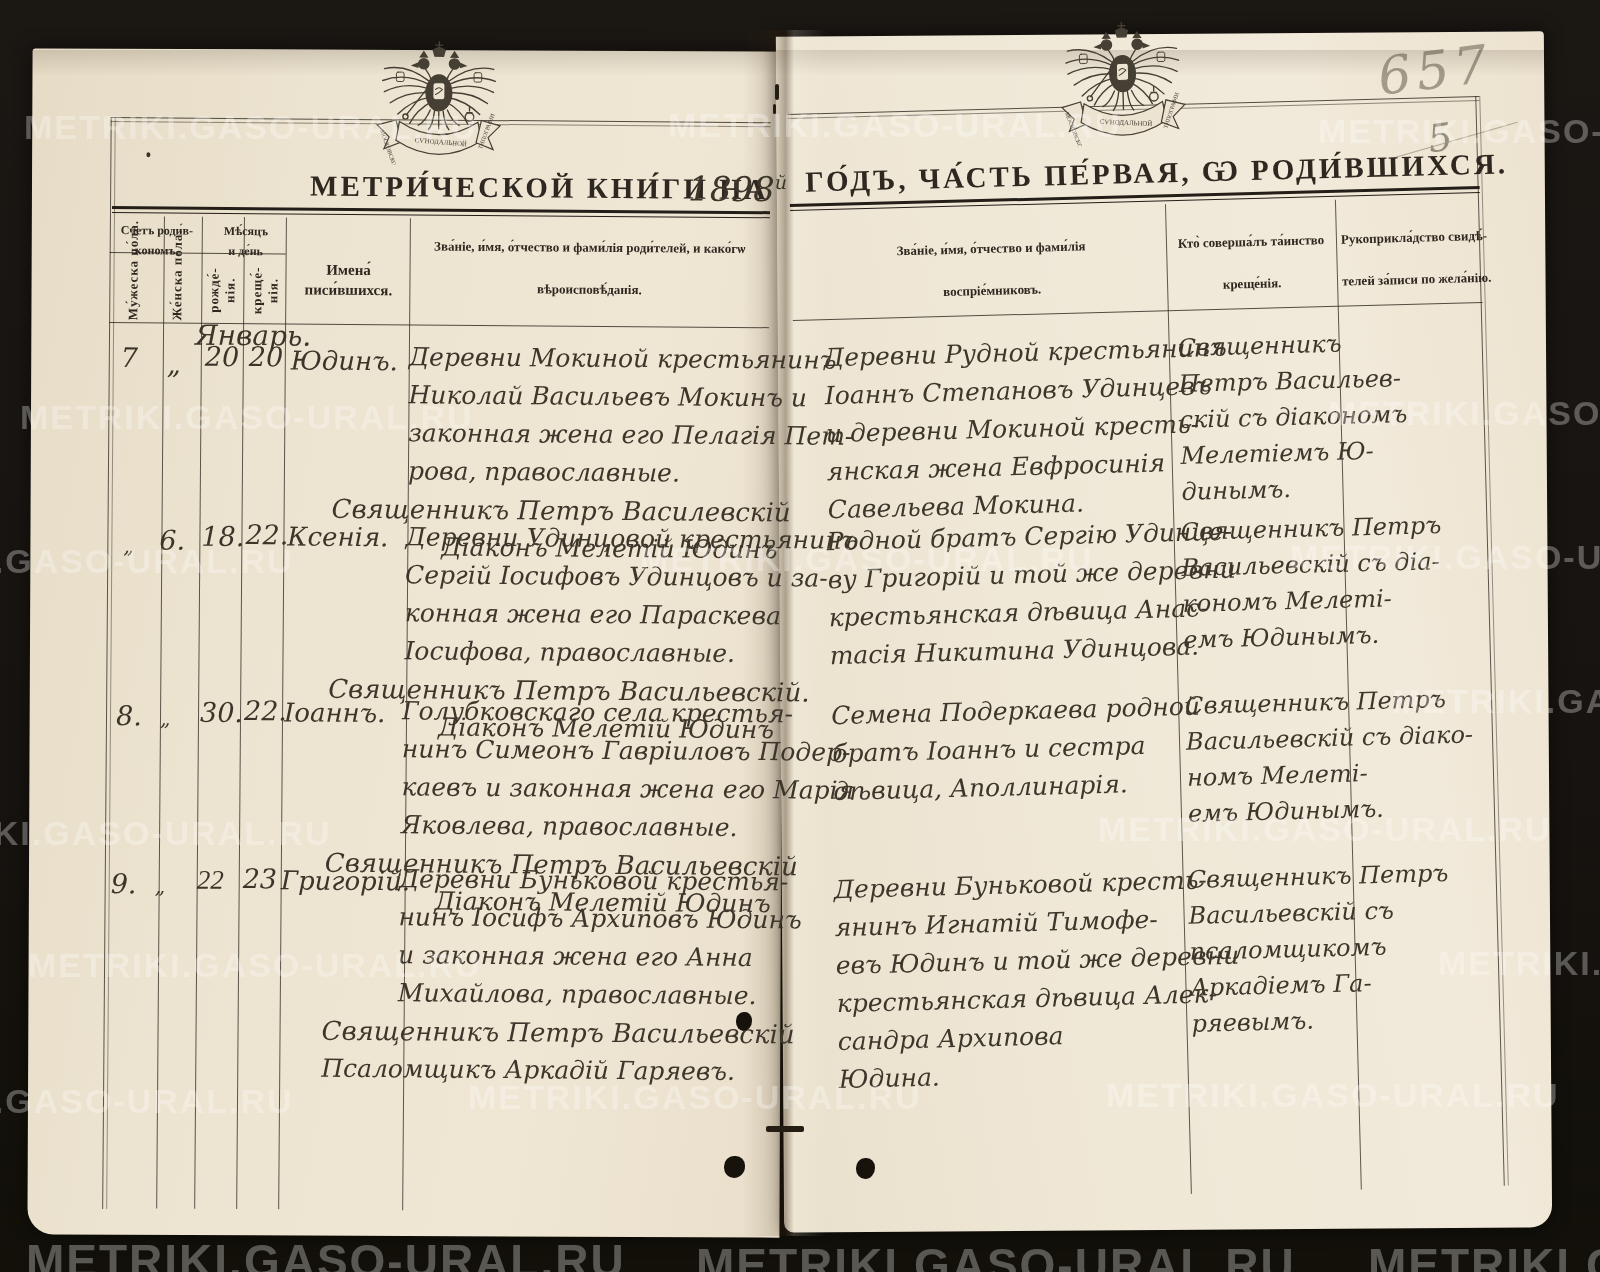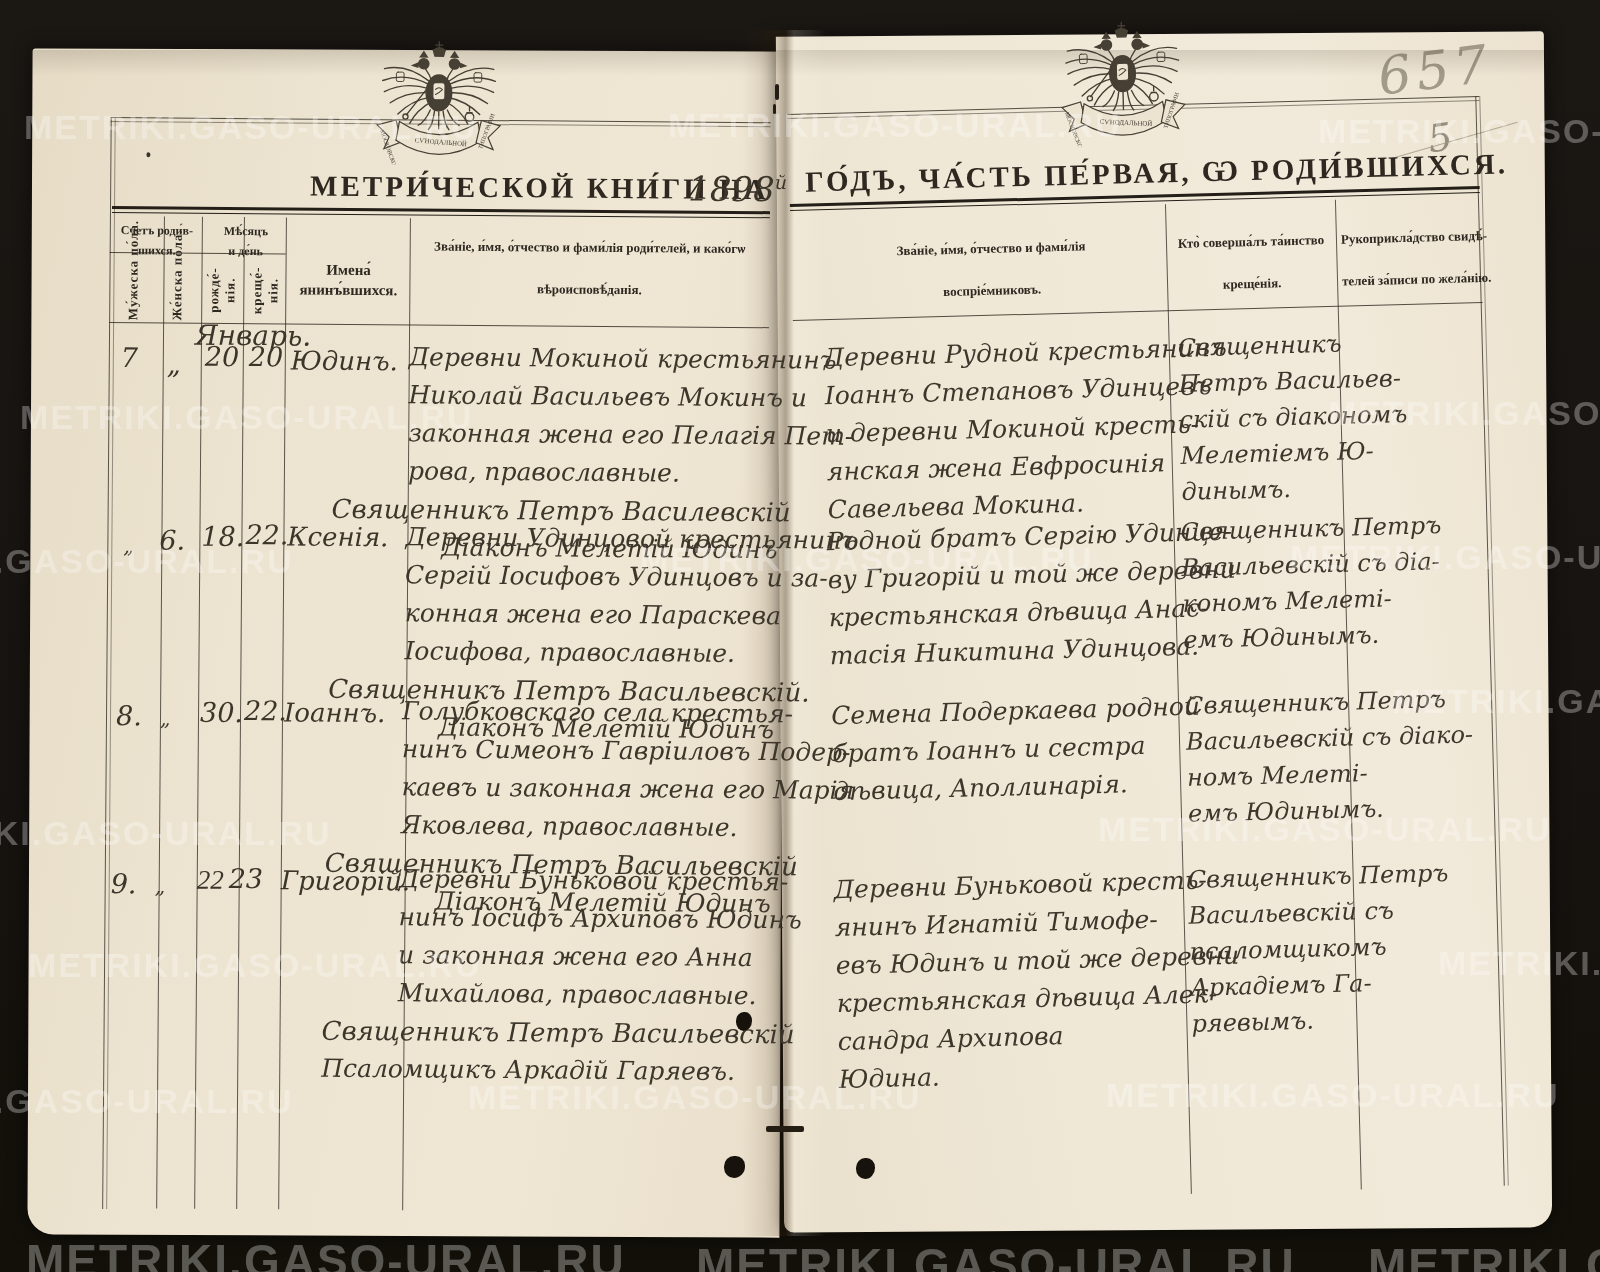--- a/index.html
+++ b/index.html
@@ -115,37 +115,37 @@
     <div class="rule v" style="left:202px;top:216px;height:992px;"></div>
     <div class="rule v" style="left:244px;top:216px;height:992px;"></div>
     <div class="rule v" style="left:286px;top:216px;height:992px;"></div>
     <div class="rule v" style="left:410px;top:216px;height:992px;"></div>
 
     <div class="rule thin" style="left:110px;top:252px;width:176px;"></div>
     <div class="rule thin" style="left:110px;top:322px;width:660px;"></div>
 
     <div class="printed phead" style="left:112px;top:220px;width:90px;">
       <div>Счетъ роди́в-</div>
-        <div>шихся.</div>
+        <div>кономъ.</div>
     </div>
     <div class="printed phead" style="left:202px;top:220px;width:88px;">
       <div>Мѣ́сяцъ</div>
         <div>и де́нь</div>
     </div>
     <div class="vlabel" style="left:126px;top:256px;height:64px;">Му́жеска по́ла.</div>
     <div class="vlabel" style="left:170px;top:256px;height:64px;">Же́нска по́ла.</div>
     <div class="vlabel" style="left:207px;top:258px;height:62px;">
       <div>рожде́-</div>
         <div>нія.</div>
     </div>
     <div class="vlabel" style="left:250px;top:258px;height:62px;">
       <div>креще́-</div>
         <div>нія.</div>
     </div>
-    <div class="printed phead" style="left:288px;top:258px;width:122px;font-size:15px;white-space:normal;">Имена́ янинъ́вшихся.</div>
+    <div class="printed phead" style="left:288px;top:258px;width:122px;font-size:15px;white-space:normal;">Имена́ писи́вшихся.</div>
     <div class="printed phead sm" style="left:412px;top:234px;width:356px;">
       <div style="font-size:13px;">Зва́ніе, и́мя, о́тчество и фами́лія роди́телей, и како́гѡ</div>
       <div style="margin-top:22px;">вѣроисповѣ́данія.</div>
     </div>
 
     <div class="hw" style="left:196px;top:318px;font-size:28px;">Январь.</div>
 
     <div class="hw hw-num" style="left:122px;top:342px;">7</div>
     <div class="hw hw-num" style="left:168px;top:348px;">„</div>
     <div class="hw hw-num" style="left:206px;top:340px;">20</div>
@@ -196,21 +196,21 @@
         </div>
       <div class="sigs">
           <div class="ln">Священникъ Петръ Васильевскій</div>
           <div class="ln">Діаконъ Мелетій Юдинъ</div>
         </div>
     </div>
 
     <div class="hw hw-num" style="left:116px;top:868px;">9.</div>
     <div class="hw hw-num" style="left:160px;top:874px;font-size:20px;">„</div>
     <div class="hw hw-num" style="left:202px;top:864px;font-family:Liberation Serif, serif;">22</div>
-    <div class="hw hw-num" style="left:234px;top:862px;">23</div>
+    <div class="hw hw-num" style="left:248px;top:862px;">23</div>
     <div class="hw hw-name" style="left:286px;top:864px;">Григорій.</div>
     <div class="hw-block" style="left:404px;top:858px;width:365px;">
       <div>
           <div class="ln">Деревни Буньковой крестья-</div>
           <div class="ln">нинъ Іосифъ Архиповъ Юдинъ</div>
           <div class="ln">и законная жена его Анна</div>
           <div class="ln">Михайлова, православные.</div>
         </div>
       <div class="sigs sig2-wide">
           <div class="ln">Священникъ Петръ Васильевскій</div>

